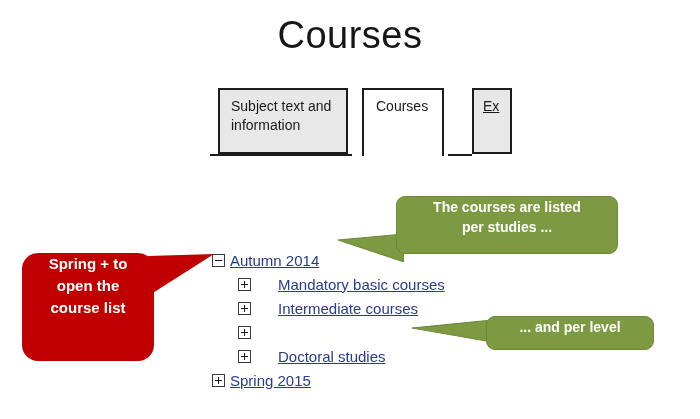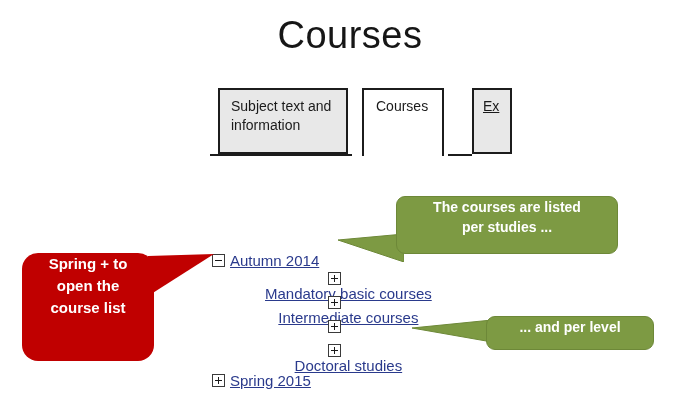--- a/index.html
+++ b/index.html
@@ -97,21 +97,20 @@
     font-size: 15px;
   }
   .tree-row {
     display: flex;
     align-items: center;
     height: 24px;
     text-align: center;
   }
   .tree-row.child {
     padding-left: 26px;
-    flex-direction: column;
   }
   .expander {
     width: 13px;
     height: 13px;
     box-sizing: border-box;
     border: 1px solid #3a3a3a;
     background: #ffffff;
     position: relative;
     flex: 0 0 auto;
     cursor: pointer;

